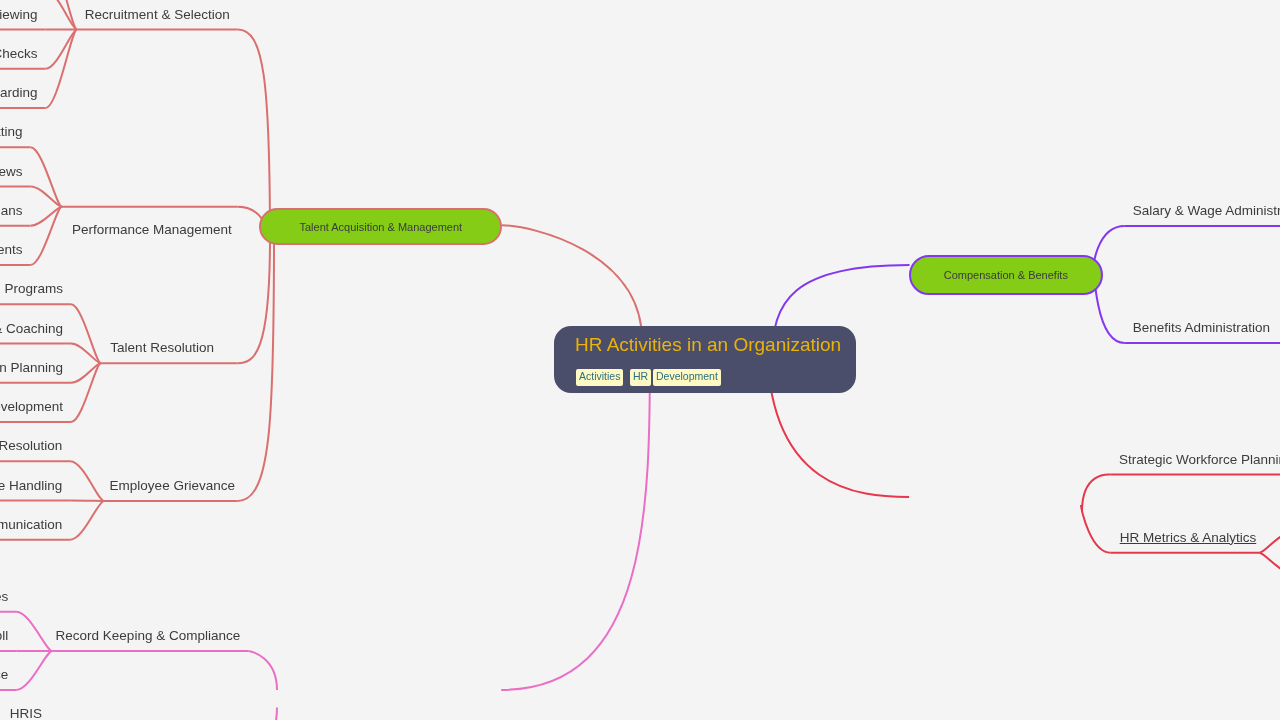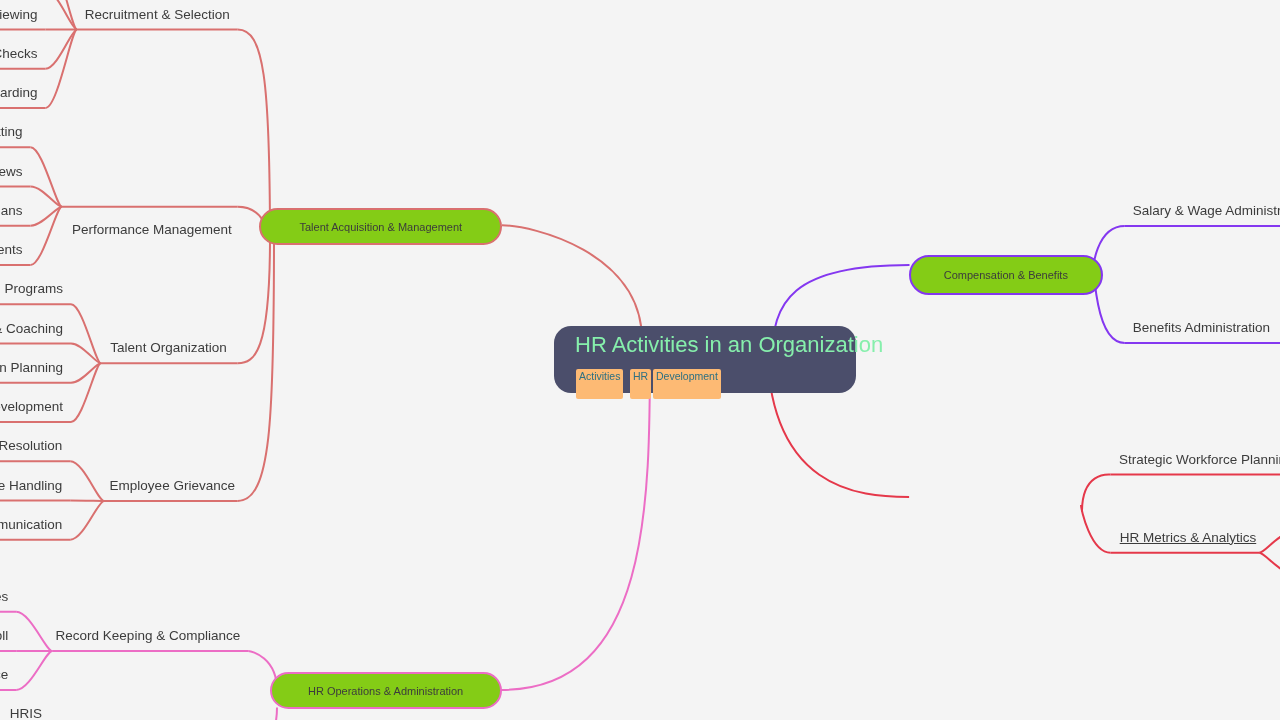--- a/index.html
+++ b/index.html
@@ -8,24 +8,24 @@
   #stage{position:relative;width:1280px;height:720px;overflow:hidden;background:#f4f4f4;
        -webkit-font-smoothing:antialiased;}
   #links{position:absolute;left:0;top:0;}
   .lbl{position:absolute;white-space:nowrap;font-size:13.5px;color:#3c3c3c;
        line-height:16px;transform:translateY(-50%) translateZ(0);}
   .boxnode{position:absolute;box-sizing:border-box;background:#84cc16;
            border-style:solid;border-radius:99px;white-space:nowrap;
            font-size:11px;color:#3c3c3c;line-height:16px;}
   .boxnode>span{position:absolute;left:50%;top:50%;transform:translate(-50%,-50%) translateZ(0);}
   #rootnode{position:absolute;box-sizing:border-box;background:#4b4e6b;border-radius:17px;}
-  #rootnode .rtitle{position:absolute;white-space:nowrap;color:#86efac;
-                    font-size:22px;line-height:22px;transform:translateZ(0);}
-  #rootnode .tag{position:absolute;background:#fdba74;color:#2d7082;font-size:10.5px;
-                 line-height:15.7px;height:30px;border-radius:2px;white-space:nowrap;
+  #rootnode .rtitle{position:absolute;white-space:nowrap;color:#eab308;
+                    font-size:19px;line-height:22px;transform:translateZ(0);}
+  #rootnode .tag{position:absolute;background:#fef9c3;color:#2d7082;font-size:10.5px;
+                 line-height:15.7px;height:17px;border-radius:2px;white-space:nowrap;
                  padding:0 3px;box-sizing:border-box;transform:translateZ(0);}
 </style>
 </head>
 <body style="background: rgb(244, 244, 244);">
 
 <div id="stage" style="background: rgb(244, 244, 244);">
   <svg id="links" width="1280" height="720" xmlns="http://www.w3.org/2000/svg">
       <path d="M502,225.3C532,225.3 642,252 642,340" fill="none" stroke="#d9706f" stroke-width="2" stroke-linecap="butt"></path>
       <path d="M77,29.5H237.7" fill="none" stroke="#d9706f" stroke-width="2" stroke-linecap="butt"></path>
       <path d="M237.7,29.5C263.7,29.5 270,78.9 270,242.9" fill="none" stroke="#d9706f" stroke-width="2" stroke-linecap="butt"></path>
@@ -109,44 +109,41 @@
     </svg>
 <div class="lbl" style="top: 14.5px; left: 84.87px;">Recruitment &amp; Selection</div>
     <div class="lbl" style="top: 14.5px; left: -34.58px;">Interviewing</div>
     <div class="lbl" style="top: 53.75px; left: -83.36px;">Background Checks</div>
     <div class="lbl" style="top: 93px; left: -33.09px;">Onboarding</div>
     <div class="lbl" style="top: 191.8px; left: 72px; margin-top: 38px;">Performance Management</div>
     <div class="lbl" style="top: 132.25px; left: -51.84px;">Goal Setting</div>
     <div class="lbl" style="top: 171.5px; left: -109.59px;">Performance Reviews</div>
     <div class="lbl" style="top: 210.75px; left: -93.85px;">Improvement Plans</div>
     <div class="lbl" style="top: 250px; left: -138.12px;">Performance Assessments</div>
-    <div class="lbl" style="top: 348.2px; left: 110.37px;">Talent Organization</div>
+    <div class="lbl" style="top: 348.2px; left: 110.37px;">Talent Resolution</div>
     <div class="lbl" style="top: 289.25px; left: -47.58px;">Training Programs</div>
     <div class="lbl" style="top: 328.5px; left: -70.61px;">Mentoring &amp; Coaching</div>
     <div class="lbl" style="top: 367.75px; left: -62.37px;">Succession Planning</div>
     <div class="lbl" style="top: 407px; left: -87.14px;">Leadership Development</div>
     <div class="lbl" style="top: 485.9px; left: 109.62px;">Employee Grievance</div>
     <div class="lbl" style="top: 446.25px; left: -50.34px;">Conflict Resolution</div>
     <div class="lbl" style="top: 485.5px; left: -56.36px;">Grievance Handling</div>
     <div class="lbl" style="top: 524.75px; left: -95.36px;">Employee Communication</div>
     <div class="lbl" style="top: 636px; left: 55.59px; text-align: center;">Record Keeping &amp; Compliance</div>
     <div class="lbl" style="top: 596.8px; left: -84.11px;">Employee Files</div>
     <div class="lbl" style="top: 636.1px; left: -33.08px;">Payroll</div>
     <div class="lbl" style="top: 675px; left: -63.11px;">Compliance</div>
     <div class="lbl" style="top: 714.3px; left: 9.8px;">HRIS</div>
     <div class="lbl" style="top: 210.9px; left: 1132.8px;">Salary &amp; Wage Administration</div>
     <div class="lbl" style="top: 327.9px; left: 1132.8px;">Benefits Administration</div>
     <div class="lbl" style="top: 459.6px; left: 1118.9px;">Strategic Workforce Planning</div>
     <div class="lbl" style="top: 537.7px; left: 1119.7px; text-decoration: underline;">HR Metrics &amp; Analytics</div>
     <div class="boxnode" style="left: 259.4px; top: 207.8px; width: 242.8px; height: 37.5px; border-color: rgb(217, 112, 111); border-width: 2px;">
       <span>Talent Acquisition &amp; Management</span>
     </div>
-    <div class="boxnode" style="left: 269.6px; top: 671.7px; width: 232px; height: 37.8px; border-color: rgb(236, 109, 197); border-width: 2px;">
-      <span>HR Operations &amp; Administration</span>
-    </div>
     <div class="boxnode" style="left: 908.7px; top: 246.75px; width: 194.3px; height: 40px; border-color: rgb(132, 55, 240); border-width: 2px; margin-top: 8px;">
       <span>Compensation &amp; Benefits</span>
     </div>
     <div id="rootnode" style="left: 554px; top: 326px; width: 302px; height: 67px; background: rgb(75, 78, 107);">
       <div class="rtitle" style="left: 21px; top: 8px;">HR Activities in an Organization</div>
       <div class="tag" style="left: 22px; top: 43.2px;">Activities</div>
       <div class="tag" style="left: 76px; top: 43.2px;">HR</div>
       <div class="tag" style="left: 99.0094px; top: 43.2px;">Development</div>
     </div>
   </div>

